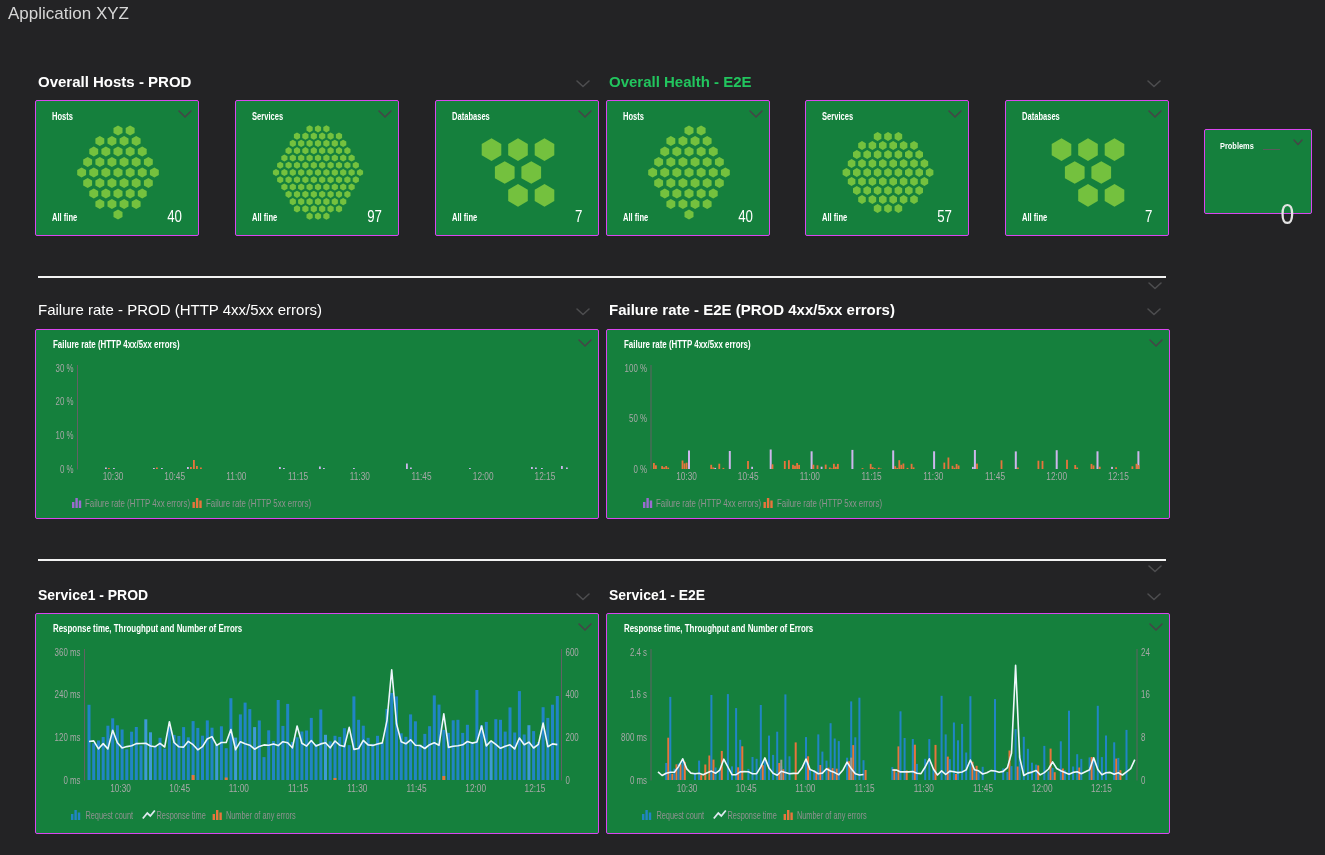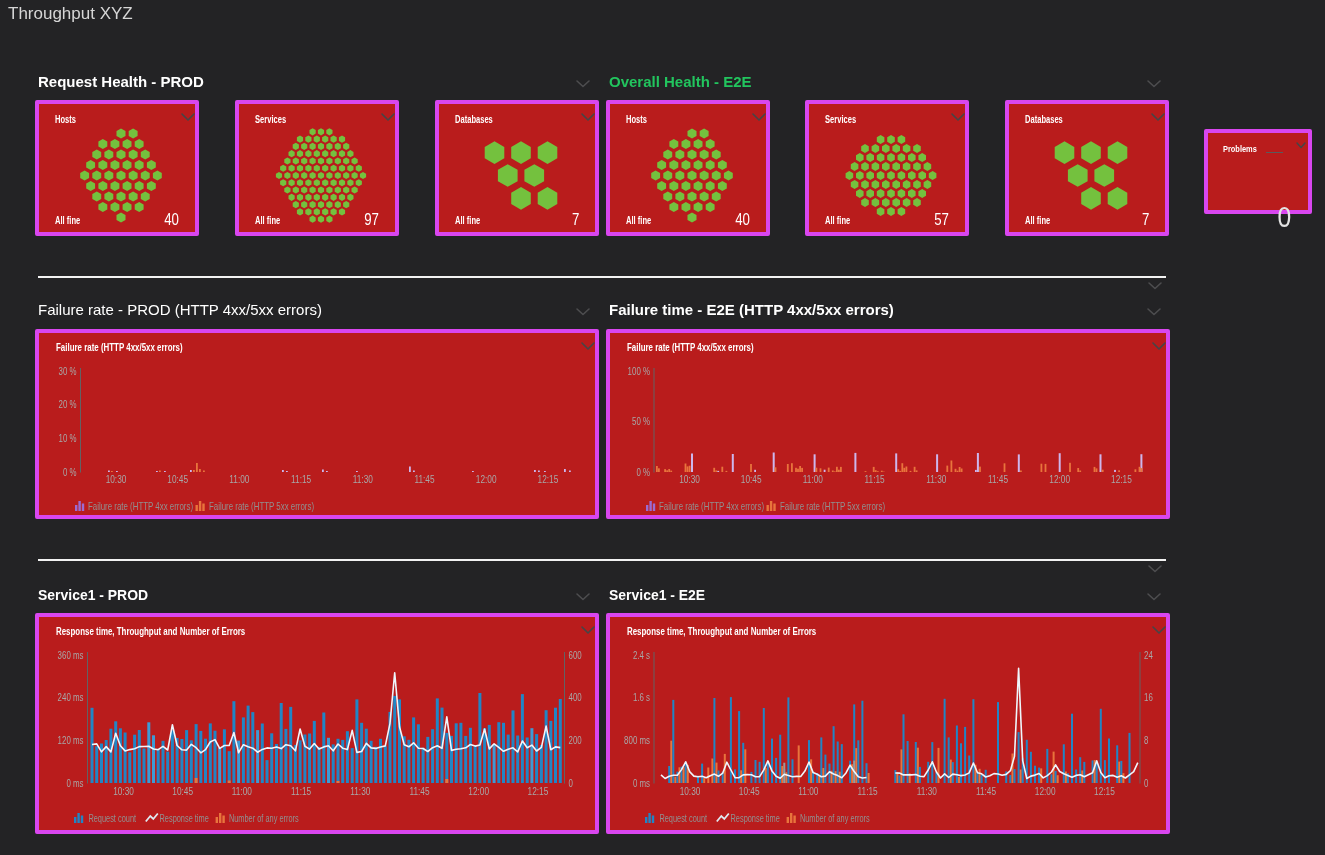--- a/index.html
+++ b/index.html
@@ -1,19 +1,19 @@
 <!DOCTYPE html>
 <html><head><meta charset="utf-8">
 <style>
 html,body{margin:0;padding:0;-webkit-font-smoothing:antialiased;background:#232325;width:1325px;height:855px;overflow:hidden;font-family:"Liberation Sans", sans-serif;}
-.tile{position:absolute;background:#b91c1c;border:4px solid #d946ef;border-radius:2px;box-sizing:border-box;}
+.tile{position:absolute;background:#15803d;border:1px solid #d946ef;border-radius:2px;box-sizing:border-box;}
 </style></head>
 <body>
-<div style="position:absolute;left:8px;top:4px;font-size:17px;color:#d6d6d6;white-space:pre;transform:translateZ(0) scaleX(1.0);transform-origin:left top">Throughput XYZ</div>
-<div style="position:absolute;left:38px;top:73px;font-size:15px;font-weight:bold;color:#fff;white-space:pre;transform:translateZ(0) scaleX(1.0);transform-origin:left top">Request Health - PROD</div>
+<div style="position:absolute;left:8px;top:4px;font-size:17px;color:#d6d6d6;white-space:pre;transform:translateZ(0) scaleX(1.0);transform-origin:left top">Application XYZ</div>
+<div style="position:absolute;left:38px;top:73px;font-size:15px;font-weight:bold;color:#fff;white-space:pre;transform:translateZ(0) scaleX(1.0);transform-origin:left top">Overall Hosts - PROD</div>
 <svg style="position:absolute;left:575.0px;top:79.25px;overflow:visible" width="16" height="9.5">
     <path d="M2 2 L8.0 7.5 L14 2" stroke="#4d4d4f" stroke-width="1.6" fill="none" stroke-linecap="round" stroke-linejoin="round"></path>
   </svg>
 <div style="position:absolute;left:609px;top:73px;font-size:15px;font-weight:bold;color:#22c55e;white-space:pre;transform:translateZ(0) scaleX(1.0);transform-origin:left top">Overall Health - E2E</div>
 <svg style="position:absolute;left:1146.0px;top:79.25px;overflow:visible" width="16" height="9.5">
     <path d="M2 2 L8.0 7.5 L14 2" stroke="#4d4d4f" stroke-width="1.6" fill="none" stroke-linecap="round" stroke-linejoin="round"></path>
   </svg>
 <div class="tile" style="left:35px;top:100px;width:164px;height:136px">
     <div style="position:absolute;left:16px;top:9px;font-size:10.5px;font-weight:bold;color:#fff;white-space:pre;transform:translateZ(0) scaleX(0.72);transform-origin:left top">Hosts</div>
     <svg style="position:absolute;left:0;top:0;transform:translateZ(0)" width="164" height="136">
@@ -335,21 +335,21 @@
     <path d="M2 2 L8.0 7.5 L14 2" stroke="#4d4d4f" stroke-width="1.6" fill="none" stroke-linecap="round" stroke-linejoin="round"></path>
   </svg>
 <div style="position:absolute;left:38px;top:559px;width:1128px;height:2px;background:#f2f2f2"></div>
 <svg style="position:absolute;left:1147.0px;top:564.25px;overflow:visible" width="16" height="9.5">
     <path d="M2 2 L8.0 7.5 L14 2" stroke="#4d4d4f" stroke-width="1.6" fill="none" stroke-linecap="round" stroke-linejoin="round"></path>
   </svg>
 <div style="position:absolute;left:38px;top:301px;font-size:15px;font-weight:normal;color:#fff;white-space:pre;transform:translateZ(0) scaleX(1.0);transform-origin:left top">Failure rate - PROD (HTTP 4xx/5xx errors)</div>
 <svg style="position:absolute;left:575.0px;top:307.25px;overflow:visible" width="16" height="9.5">
     <path d="M2 2 L8.0 7.5 L14 2" stroke="#4d4d4f" stroke-width="1.6" fill="none" stroke-linecap="round" stroke-linejoin="round"></path>
   </svg>
-<div style="position:absolute;left:609px;top:301px;font-size:15px;font-weight:bold;color:#fff;white-space:pre;transform:translateZ(0) scaleX(1.0);transform-origin:left top">Failure time - E2E (HTTP 4xx/5xx errors)</div>
+<div style="position:absolute;left:609px;top:301px;font-size:15px;font-weight:bold;color:#fff;white-space:pre;transform:translateZ(0) scaleX(1.0);transform-origin:left top">Failure rate - E2E (PROD 4xx/5xx errors)</div>
 <svg style="position:absolute;left:1146.0px;top:307.25px;overflow:visible" width="16" height="9.5">
     <path d="M2 2 L8.0 7.5 L14 2" stroke="#4d4d4f" stroke-width="1.6" fill="none" stroke-linecap="round" stroke-linejoin="round"></path>
   </svg>
 <div class="tile" style="left:35px;top:329px;width:564px;height:190px">
     <div style="position:absolute;left:17px;top:8px;font-size:11px;font-weight:bold;color:#fff;white-space:pre;transform:translateZ(0) scaleX(0.72);transform-origin:left top">Failure rate (HTTP 4xx/5xx errors)</div>
     <svg style="position:absolute;left:541.0px;top:7.5px;overflow:visible" width="16" height="10">
       <path d="M2 2 L8.0 8 L14 2" stroke="#454547" stroke-width="1.6" fill="none" stroke-linecap="round" stroke-linejoin="round"></path>
     </svg>
     <svg style="position:absolute;left:0;top:0;transform:translateZ(0)" width="564" height="190" font-family="&quot;Liberation Sans&quot;, sans-serif">
       <line x1="41.5" y1="35.0" x2="41.5" y2="139.5" stroke="#626264" stroke-width="1"></line>

